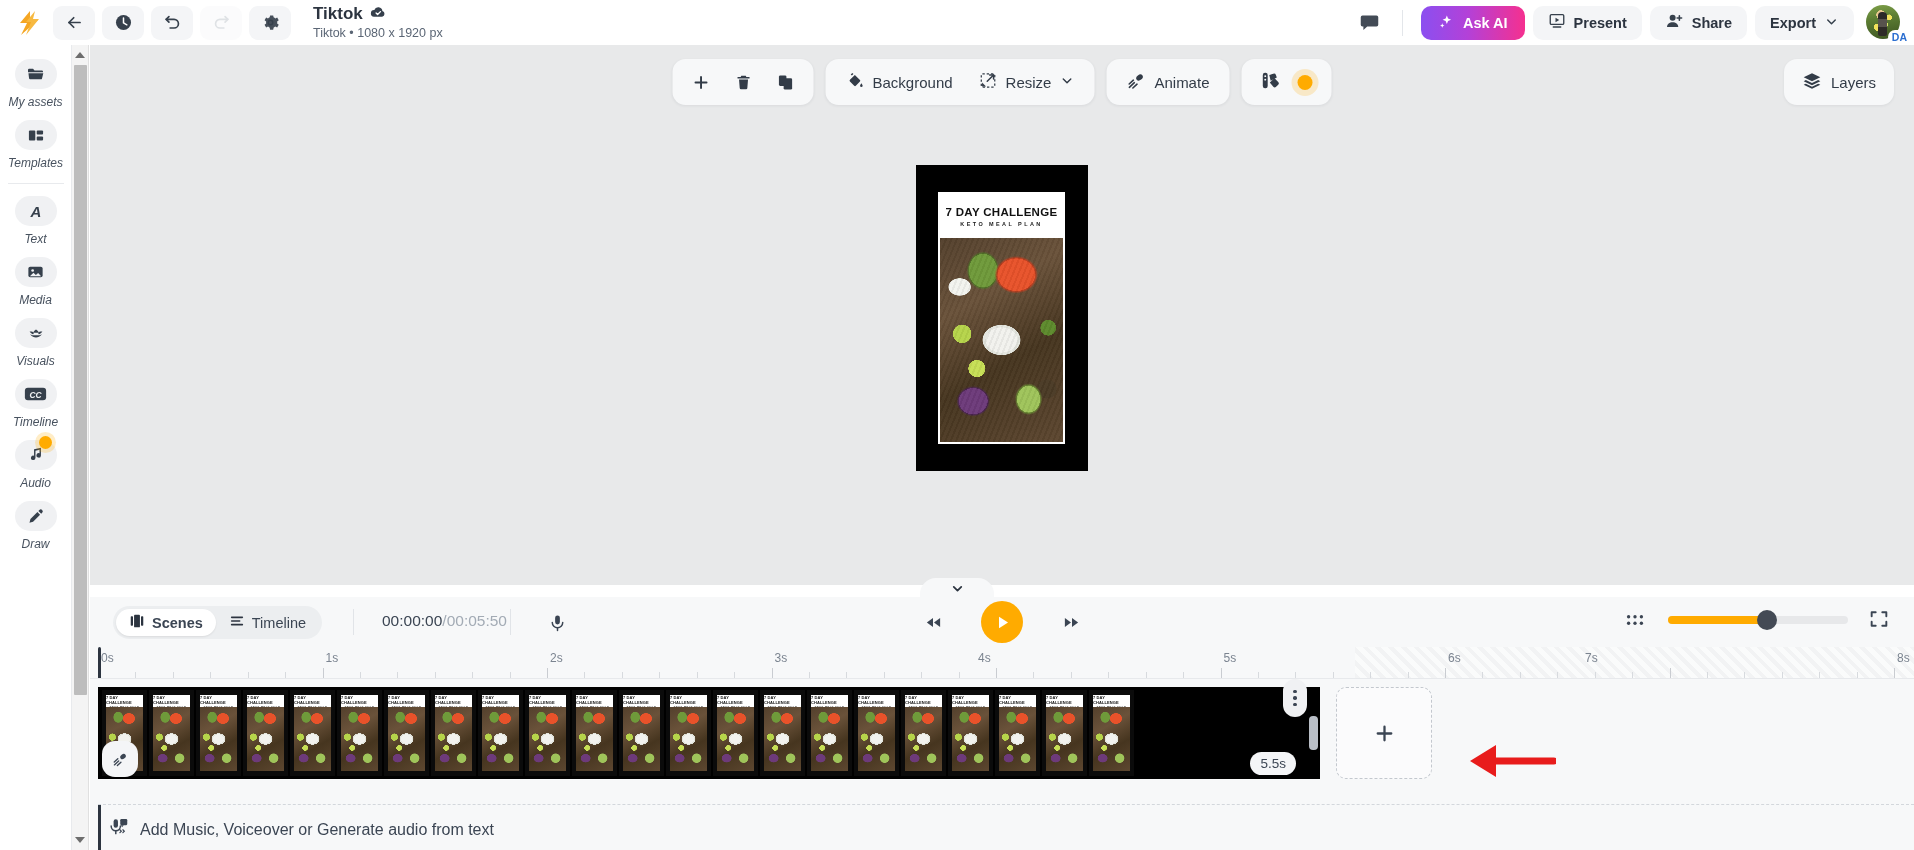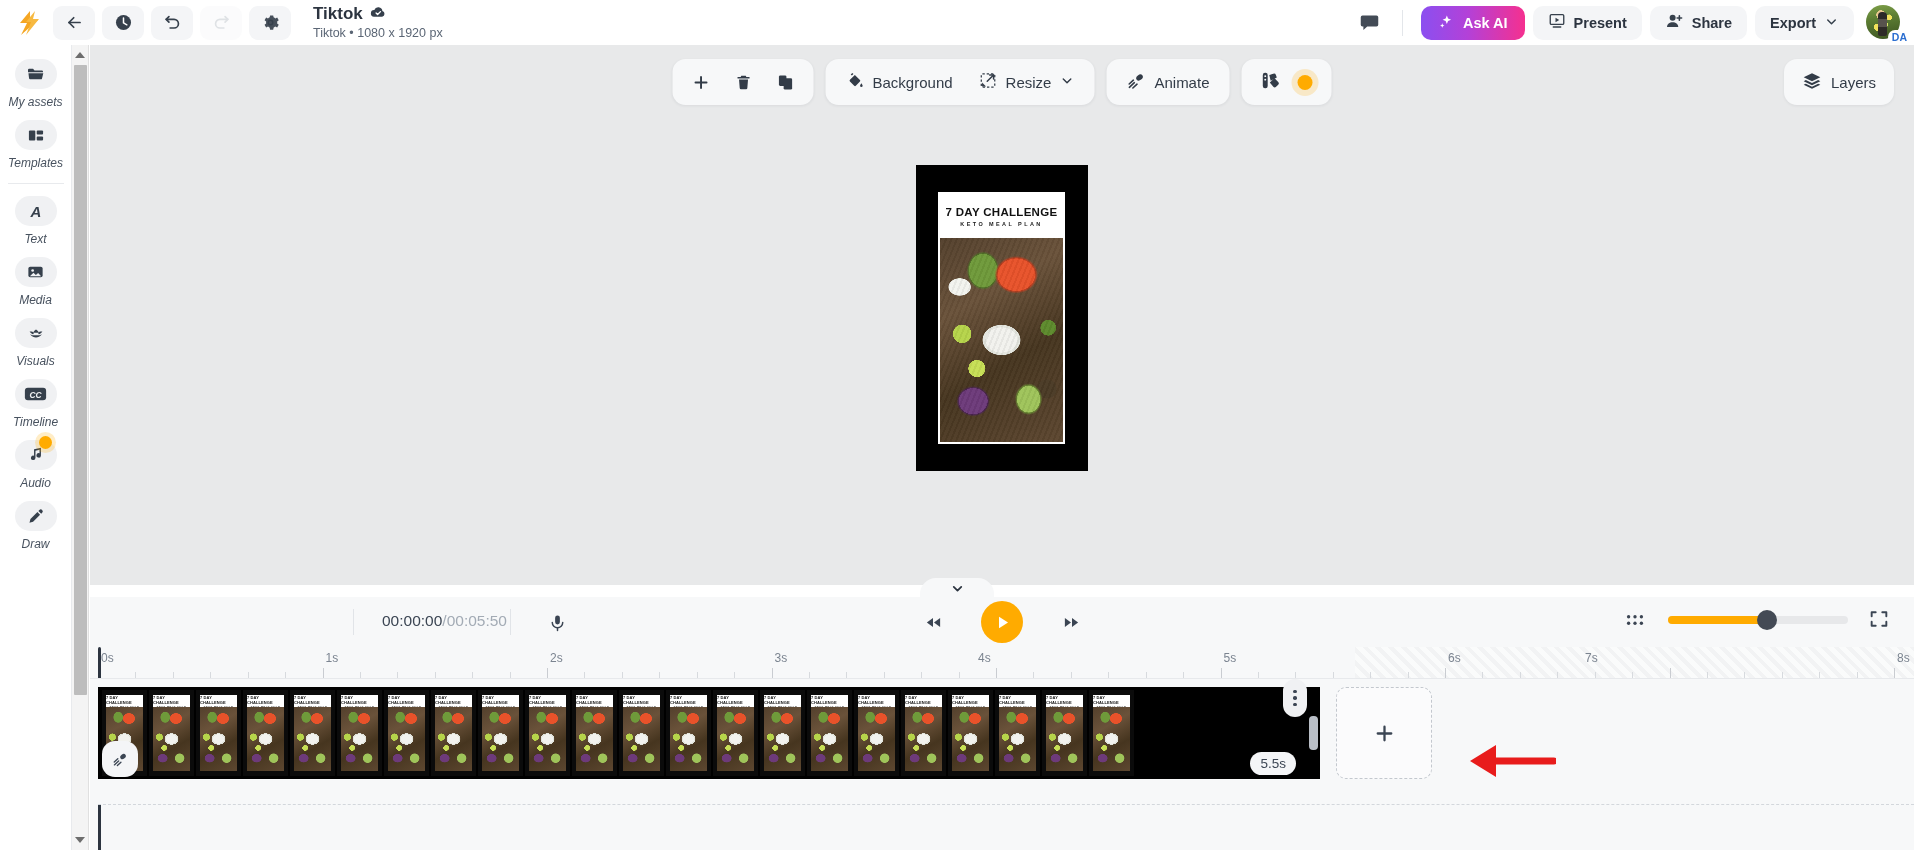--- a/index.html
+++ b/index.html
@@ -577,20 +577,40 @@
 
   <div class="collapse-handle">
     <svg width="17" height="15" viewBox="0 0 24 24" fill="none" stroke="#2c3440" stroke-width="2.8" stroke-linecap="round" stroke-linejoin="round">
         <path d="M6 9.5l6 6 6-6"></path>
       </svg>
   </div>
 
   <div class="timeline">
 
     <div class="tl-controls">
+      <div class="seg">
+        <div class="seg-item active">
+          <span>
+            <svg width="16" height="16" viewBox="0 0 24 24" fill="#2c3440">
+                <rect x="2.6" y="5" width="3.4" height="14" rx="1"></rect>
+                <rect x="7.6" y="2.6" width="8.8" height="18.8" rx="1.3"></rect>
+                <rect x="18" y="5" width="3.4" height="14" rx="1"></rect>
+              </svg>
+          </span>
+          <span>Scenes</span>
+        </div>
+        <div class="seg-item">
+          <span>
+            <svg width="16" height="16" viewBox="0 0 24 24" fill="none" stroke="#2c3440" stroke-width="2.4" stroke-linecap="round">
+                <path d="M4 6.5h16M4 12h12M4 17.5h16"></path>
+              </svg>
+          </span>
+          <span>Timeline</span>
+        </div>
+      </div>
 
       <div class="sep-v" style="left:263px;"></div>
       <div class="timecode">
         <span>00:00:00</span><span class="total">/00:05:50</span>
       </div>
       <div class="sep-v" style="left:420px;"></div>
 
       <div class="mic-btn">
         <svg width="19" height="20" viewBox="0 0 24 24" fill="#3b4553">
             <rect x="9" y="2.4" width="6" height="11.4" rx="3"></rect>
@@ -925,20 +945,33 @@
       </div>
 
       <div class="add-scene">
         <svg width="25" height="25" viewBox="0 0 24 24" stroke="#3b4553" stroke-width="2.2" stroke-linecap="round">
             <path d="M12 5.5v13M5.5 12h13"></path>
           </svg>
       </div>
 
       <div class="audio-bar">
         <div class="audio-left-line"></div>
+        <div class="audio-row">
+          <span>
+            <svg width="21" height="21" viewBox="0 0 24 24" fill="#3b4553">
+                <rect x="6.4" y="2.6" width="5" height="9.6" rx="2.5"></rect>
+                <path d="M3.6 10.4a5.3 5.3 0 0 0 10.6 0" stroke="#3b4553" stroke-width="1.7" fill="none" stroke-linecap="round"></path>
+                <path d="M8.9 15.6v3.4" stroke="#3b4553" stroke-width="1.7" stroke-linecap="round"></path>
+                <rect x="14" y="2.4" width="8" height="7" rx="1.3"></rect>
+                <path d="M16 11.6l2-2.2h-3.2z"></path>
+                <path d="M13.6 14.6l1.6 1.6-1.6 1.6M17 14.6l1.6 1.6L17 17.8" stroke="#3b4553" stroke-width="1.4" fill="none" stroke-linecap="round"></path>
+              </svg>
+          </span>
+          <span class="audio-text">Add Music, Voiceover or Generate audio from text</span>
+        </div>
       </div>
     </div>
   </div>
 
   <div class="arrow-anno">
     <svg width="90" height="48" viewBox="0 0 90 48">
       <path d="M88 24 H26" stroke="#e81c1c" stroke-width="7" stroke-linecap="round" fill="none"></path>
       <path d="M4 24 L30 8 L30 40 Z" fill="#e81c1c"></path>
     </svg>
   </div>

